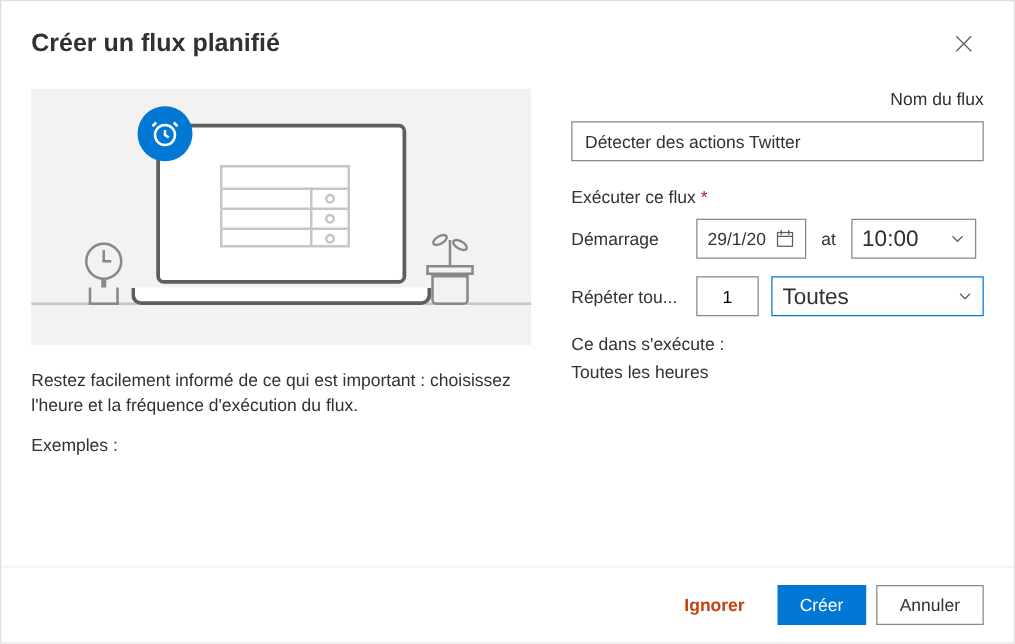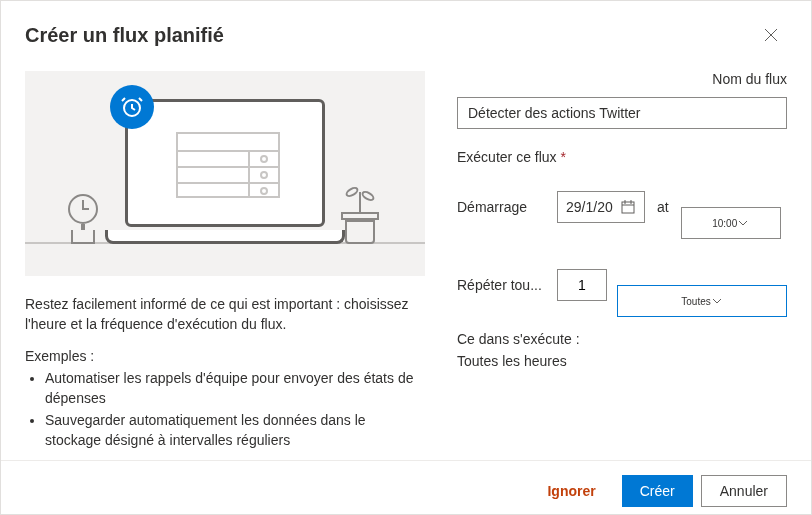--- a/index.html
+++ b/index.html
@@ -125,25 +125,24 @@
 }
 .at-label {
   font-size: 14px;
   margin: 0 2px;
 }
 .dropdown {
   height: 32px;
   border: 1px solid #8a8886;
   display: flex;
   align-items: center;
-  justify-content: center;
+  justify-content: space-between;
   padding: 0 8px;
-  font-size: 10px;
-  background: #fff;
-  margin-top: 32px;
+  font-size: 18px;
+  background: #fff;
 }
 .dropdown.time { width: 100px; }
 .dropdown.unit { flex: 1; border: 1px solid #0078d4; }
 .num-input {
   width: 50px;
   height: 32px;
   border: 1px solid #8a8886;
   text-align: center;
   font-size: 14px;
   font-family: inherit;
@@ -338,24 +337,20 @@
         <div class="illu-plant">
           <div class="illu-stem"></div>
           <div class="illu-leaf1"></div>
           <div class="illu-leaf2"></div>
           <div class="illu-pot-rim"></div>
           <div class="illu-pot"></div>
         </div>
       </div>
       <p class="desc">Restez facilement informé de ce qui est important : choisissez l'heure et la fréquence d'exécution du flux.</p>
       <p class="examples-heading">Exemples :</p>
-      <ul class="examples-list">
-        <li>Automatiser les rappels d'équipe pour envoyer des états de dépenses</li>
-        <li>Sauvegarder automatiquement les données dans le stockage désigné à intervalles réguliers</li>
-      </ul>
     </div>
 
     <div class="right">
       <label class="field-label">Nom du flux</label>
       <input class="text-input" type="text" value="Détecter des actions Twitter" style="">
 
       <div class="section-label">
         <span>Exécuter ce flux</span> <span class="required">*</span>
       </div>
 

